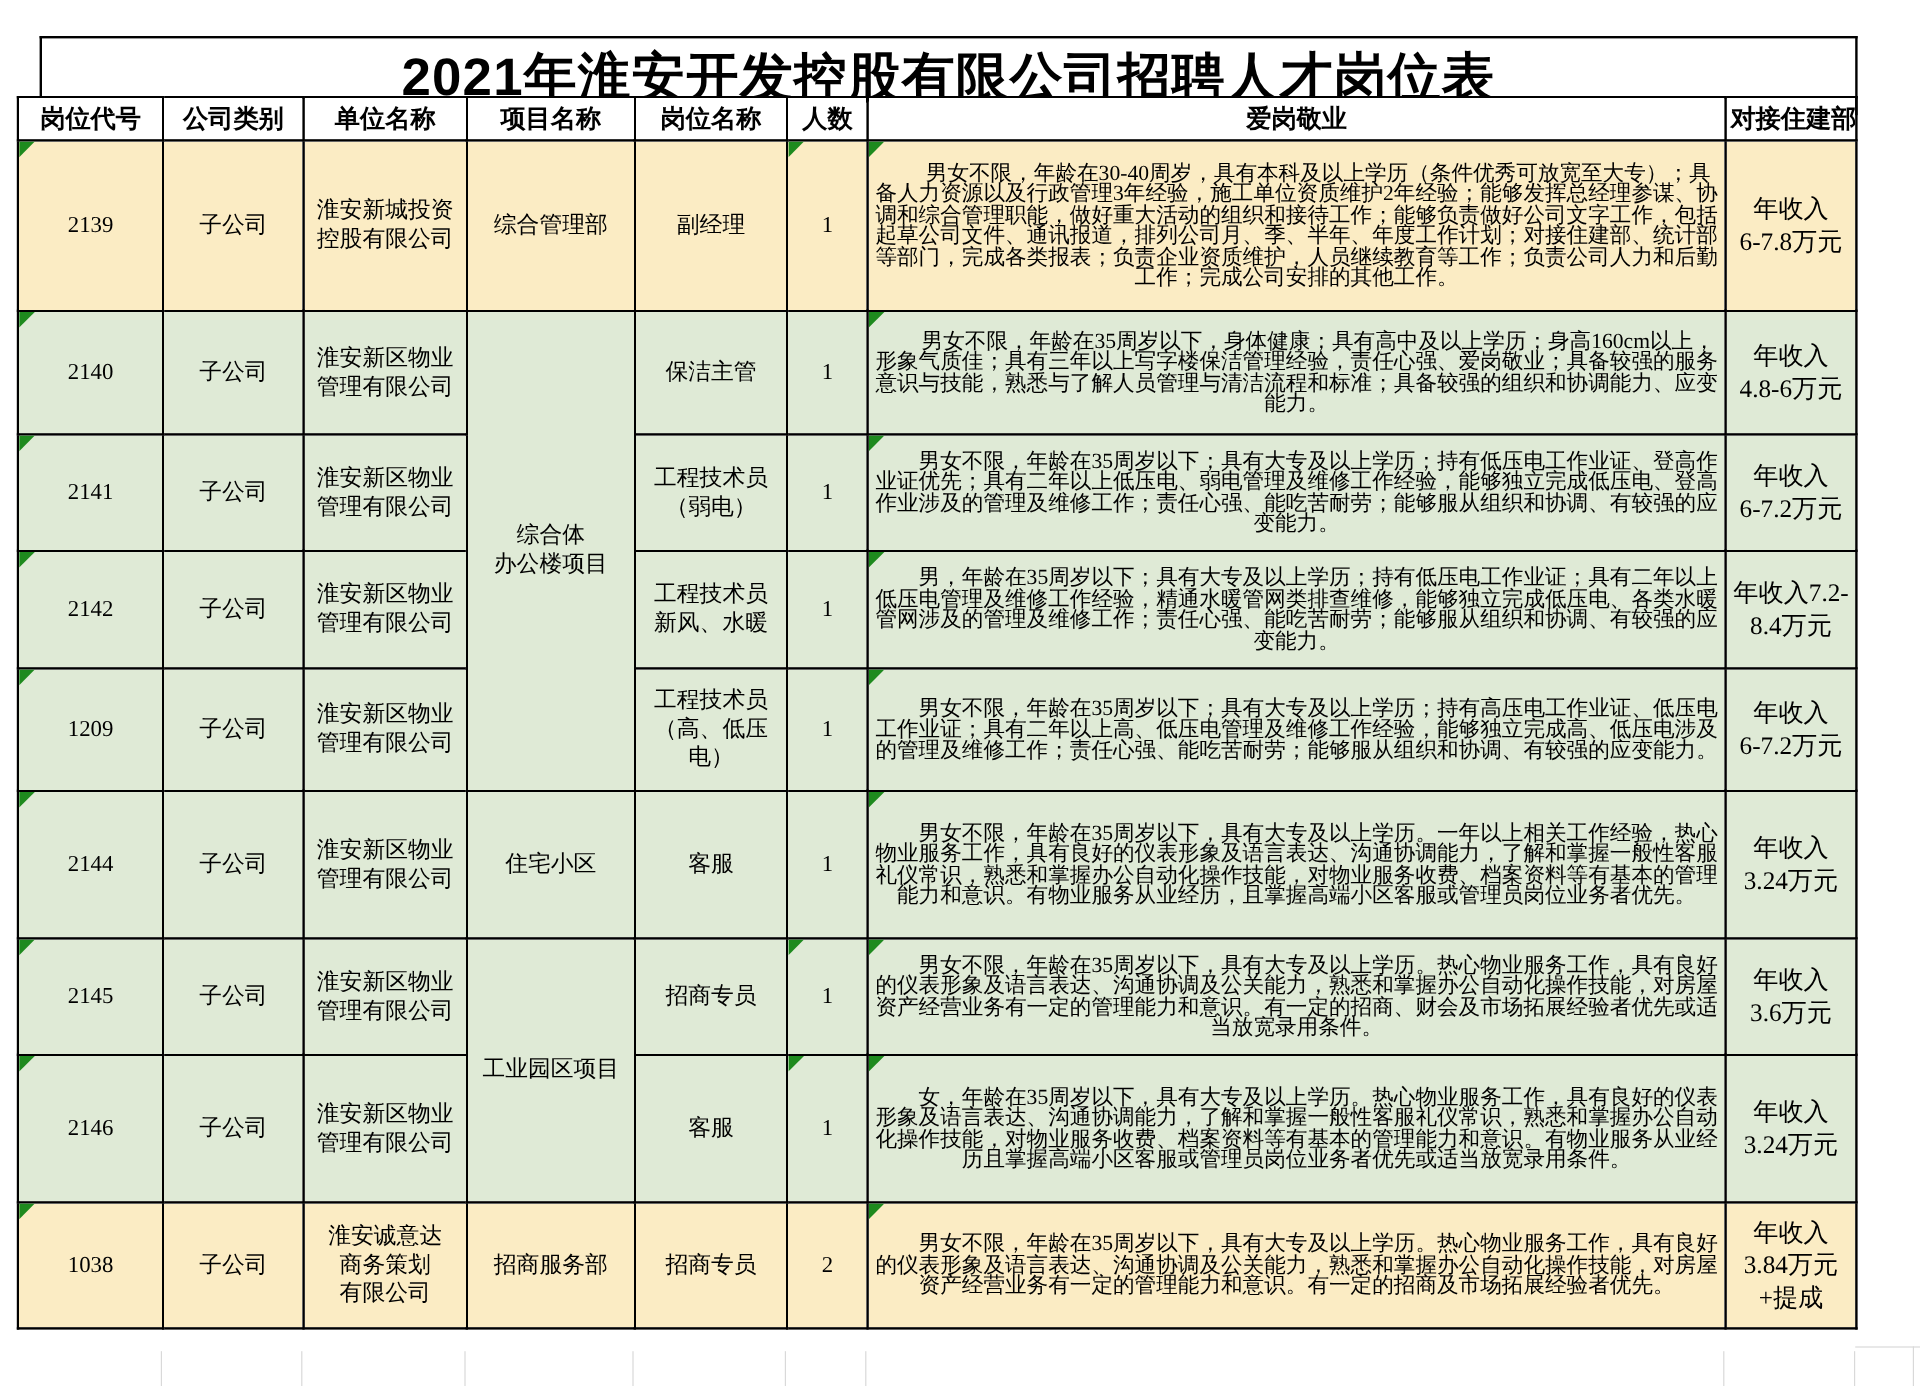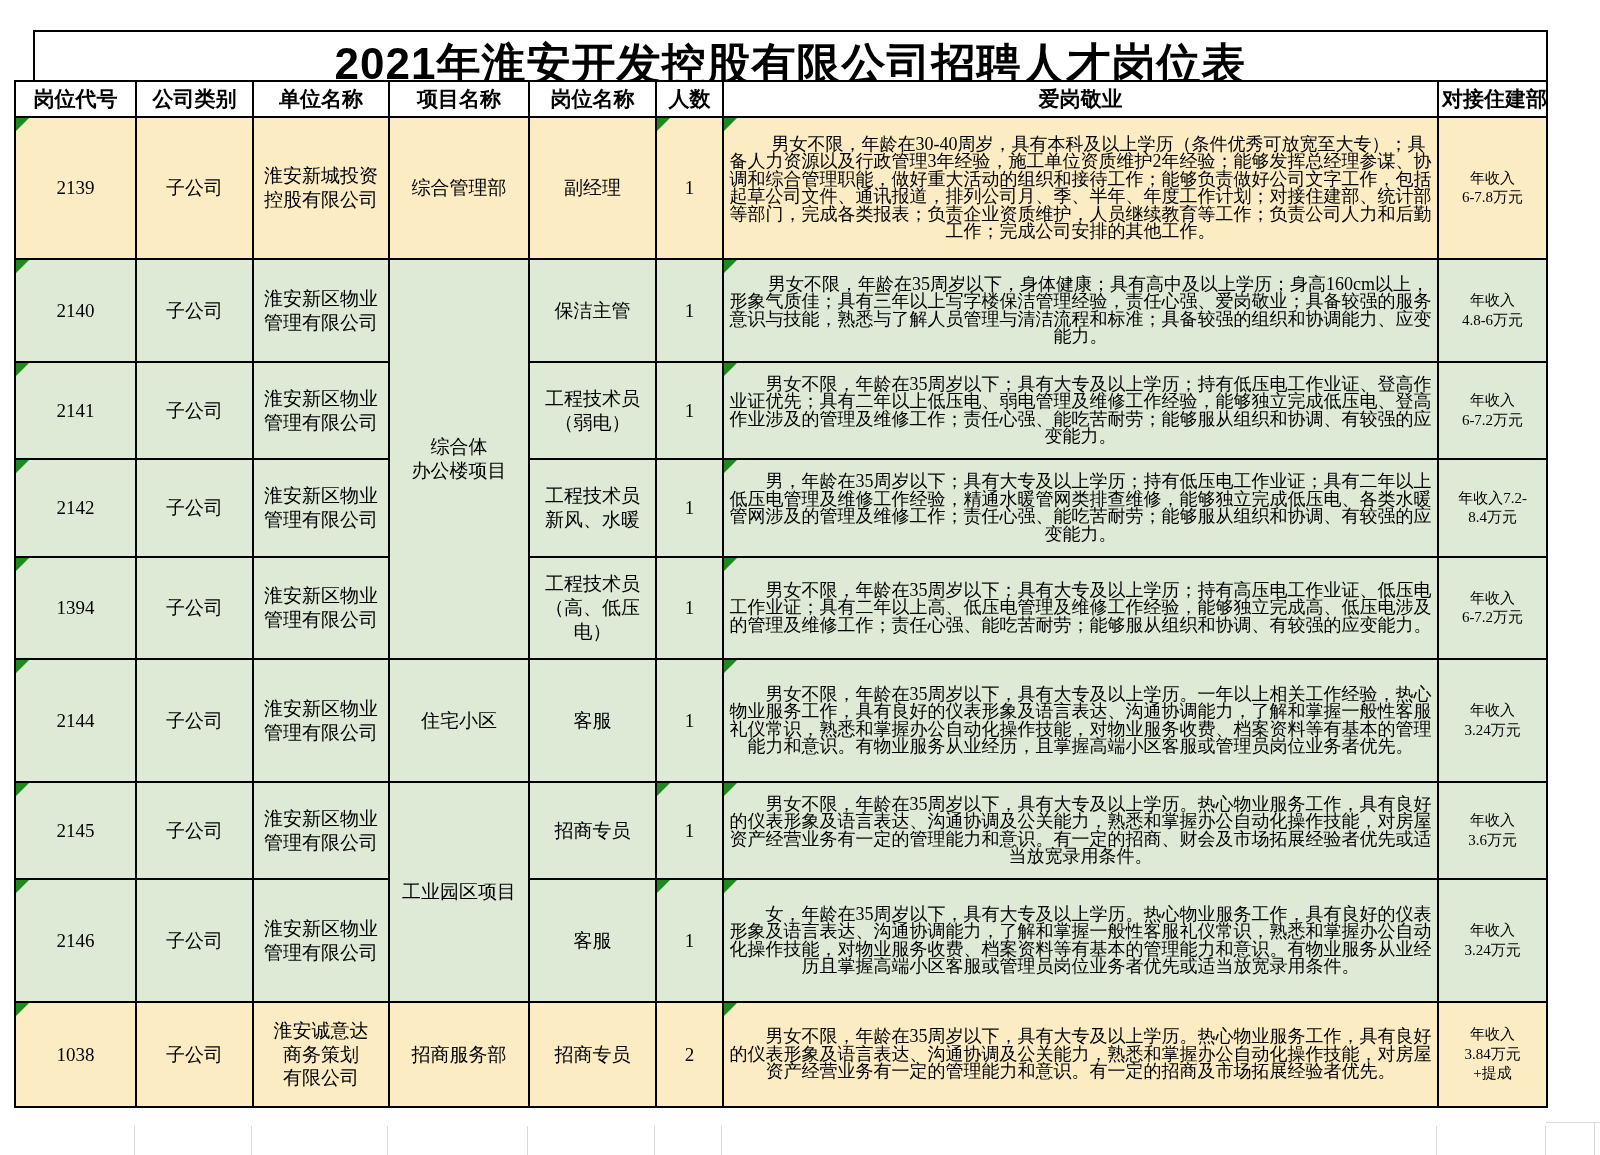--- a/index.html
+++ b/index.html
@@ -30,21 +30,21 @@
   }
   td{font-size:19px;line-height:1.25;}
   td.pre{white-space:pre-line;}
   tr.theme-yellow td{background:var(--row-yellow);}
   tr.theme-green  td{background:var(--row-green);}
   td.cell-conditions{
     text-align:justify;text-justify:inter-ideograph;
     font-size:18px;line-height:17.5px;padding:2px 5px;
   }
   td.cell-conditions .cond-text{display:block;text-indent:2em;}
-  td.cell-salary{font-size:15px;line-height:1.3;margin-left:16px;}
+  td.cell-salary{font-size:21px;line-height:1.3;margin-left:16px;}
   .tri{
     position:absolute;left:0;top:0;width:0;height:0;
     border-top:13px solid var(--tri-green);
     border-right:13px solid transparent;
     pointer-events:none;
   }
   
   .ghost-row{
     position:absolute;left:14px;top:1126px;height:29px;width:1532px;
     display:flex;background:#fff;
@@ -137,21 +137,21 @@
 新风、水暖</span></td>
         <td><span>1</span></td>
         <td class="cell-conditions">
           <span class="tri"></span>
           <span class="cond-text">男，年龄在35周岁以下；具有大专及以上学历；持有低压电工作业证；具有二年以上低压电管理及维修工作经验，精通水暖管网类排查维修，能够独立完成低压电、各类水暖管网涉及的管理及维修工作；责任心强、能吃苦耐劳；能够服从组织和协调、有较强的应变能力。</span>
         </td>
         <td class="pre cell-salary"><span>年收入7.2-
 8.4万元</span></td>
       </tr>
       <tr class="theme-green" style="height: 102px;">
-        <td><span class="tri"></span><span>1394</span></td>
+        <td><span class="tri"></span><span>1209</span></td>
         <td><span>子公司</span></td>
         <td class="pre"><span>淮安新区物业
 管理有限公司</span></td>
         <td class="pre"><span>工程技术员
 （高、低压
 电）</span></td>
         <td><span>1</span></td>
         <td class="cell-conditions">
           <span class="tri"></span>
           <span class="cond-text">男女不限，年龄在35周岁以下；具有大专及以上学历；持有高压电工作业证、低压电工作业证；具有二年以上高、低压电管理及维修工作经验，能够独立完成高、低压电涉及的管理及维修工作；责任心强、能吃苦耐劳；能够服从组织和协调、有较强的应变能力。</span>

